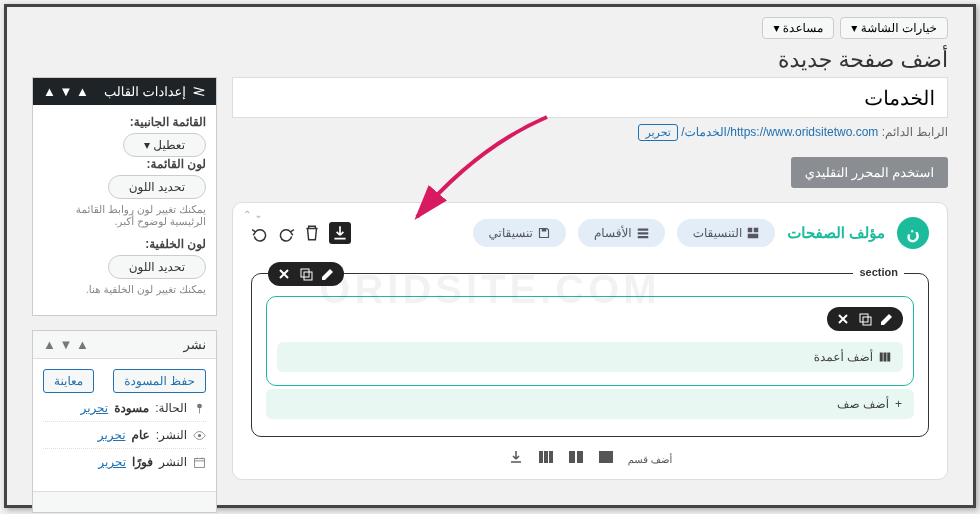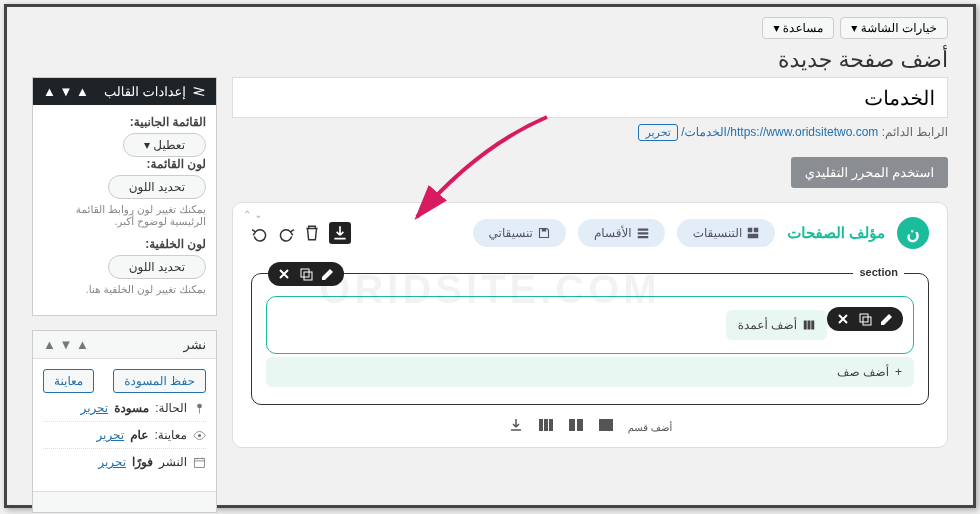--- a/index.html
+++ b/index.html
@@ -169,21 +169,21 @@
   display: flex;
   align-items: center;
   justify-content: center;
 }
 .inner-box {
   border: 1px solid #1abc9c;
   border-radius: 10px;
   padding: 10px;
   margin-top: 8px;
   display: flex;
-  flex-direction: row;
+  flex-direction: column;
 }
 .add-row {
   background: #e9f7f2;
   border-radius: 6px;
   padding: 8px 12px;
   font-size: 12px;
   color: #444;
   margin: 3px 0;
   cursor: pointer;
   display: flex;
@@ -447,21 +447,21 @@
               </svg>
             <span>الحالة:</span>
             <b>مسودة</b>
             <a href="#">تحرير</a>
           </div>
           <div class="pub-row">
             <svg viewBox="0 0 16 16">
                 <path d="M1 8s3-5 7-5 7 5 7 5-3 5-7 5-7-5-7-5z" fill="none" stroke="currentColor"></path>
                 <circle cx="8" cy="8" r="2" fill="currentColor"></circle>
               </svg>
-            <span>معاينة:</span>
+            <span>النشر:</span>
             <b>عام</b>
             <a href="#">تحرير</a>
           </div>
           <div class="pub-row" style="border:none">
             <svg viewBox="0 0 16 16">
                 <rect x="2" y="3" width="12" height="11" fill="none" stroke="currentColor"></rect>
                 <path d="M2 6h12M5 2v2M11 2v2" stroke="currentColor"></path>
               </svg>
             <span>النشر</span>
             <b>فورًا</b>

